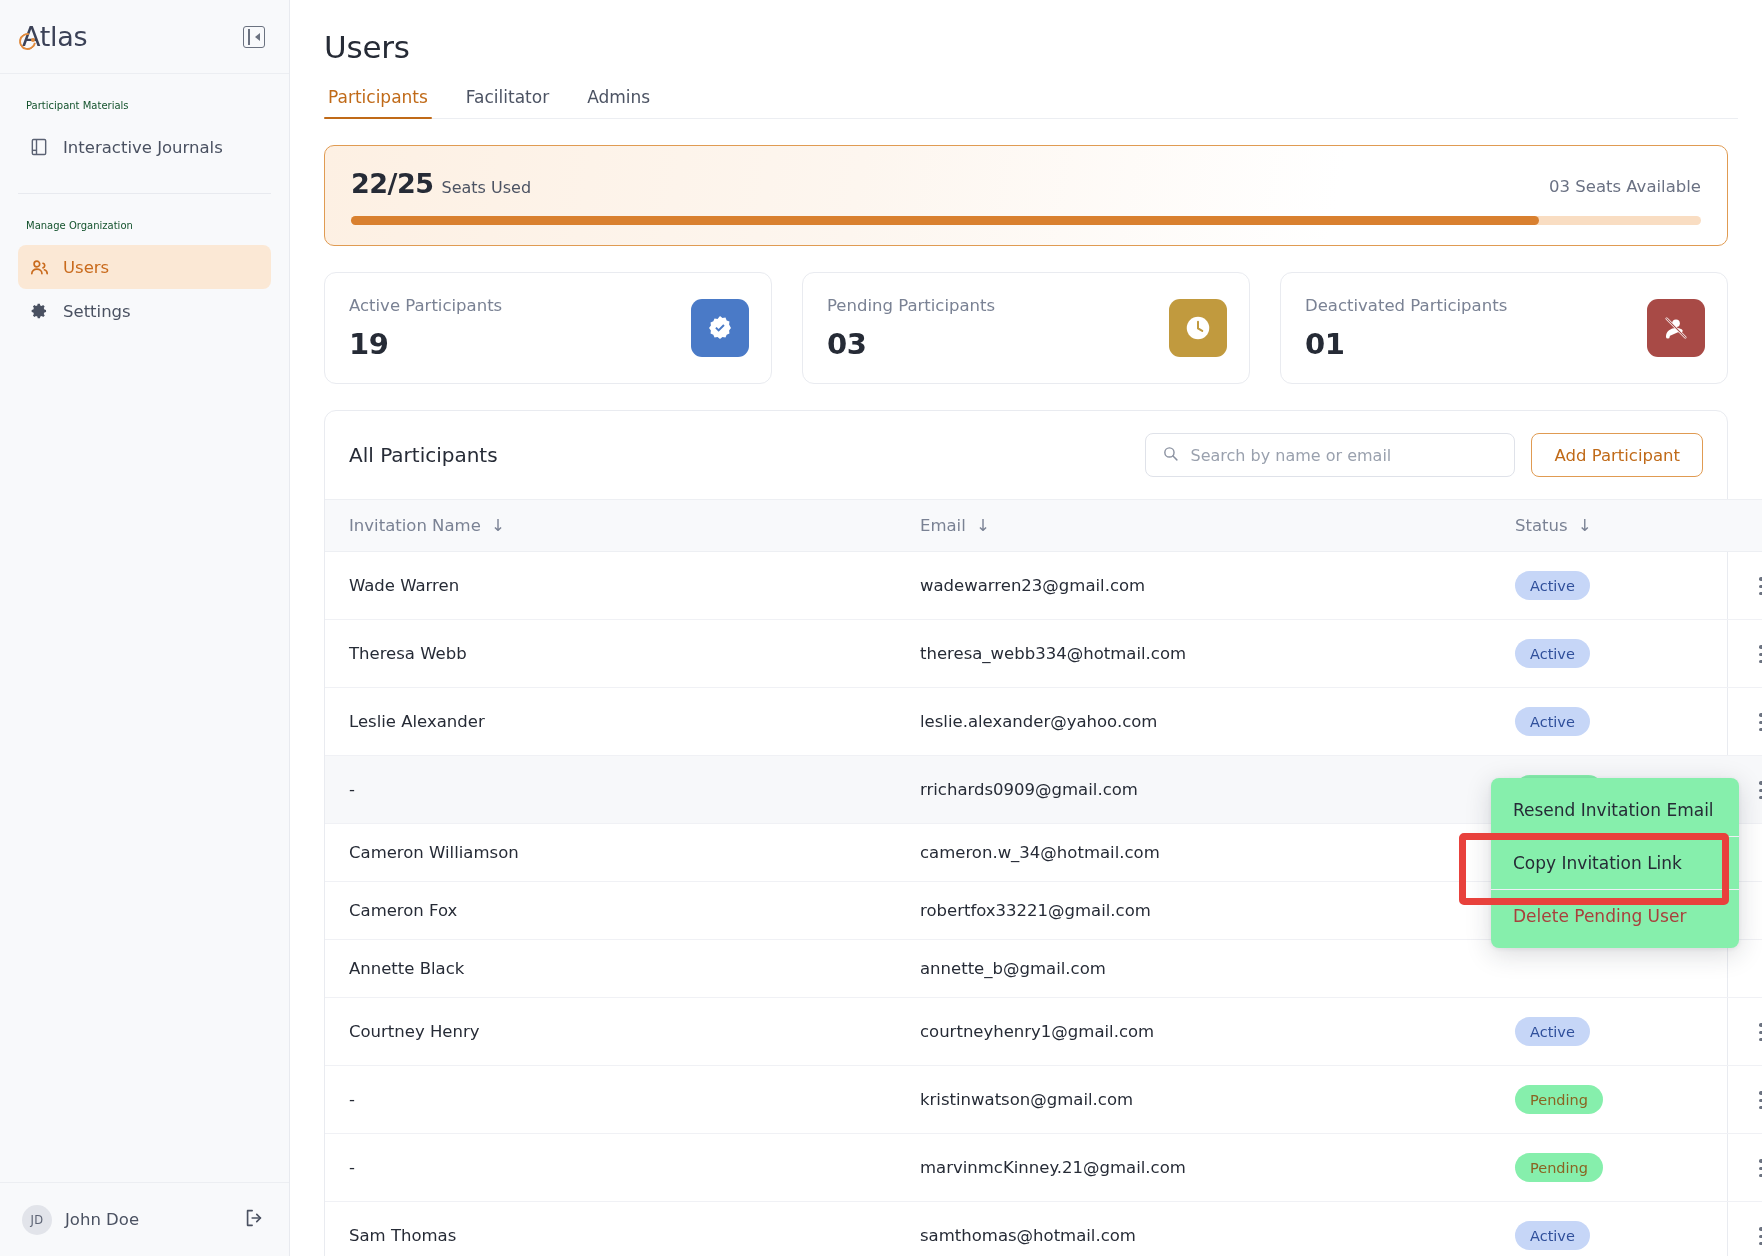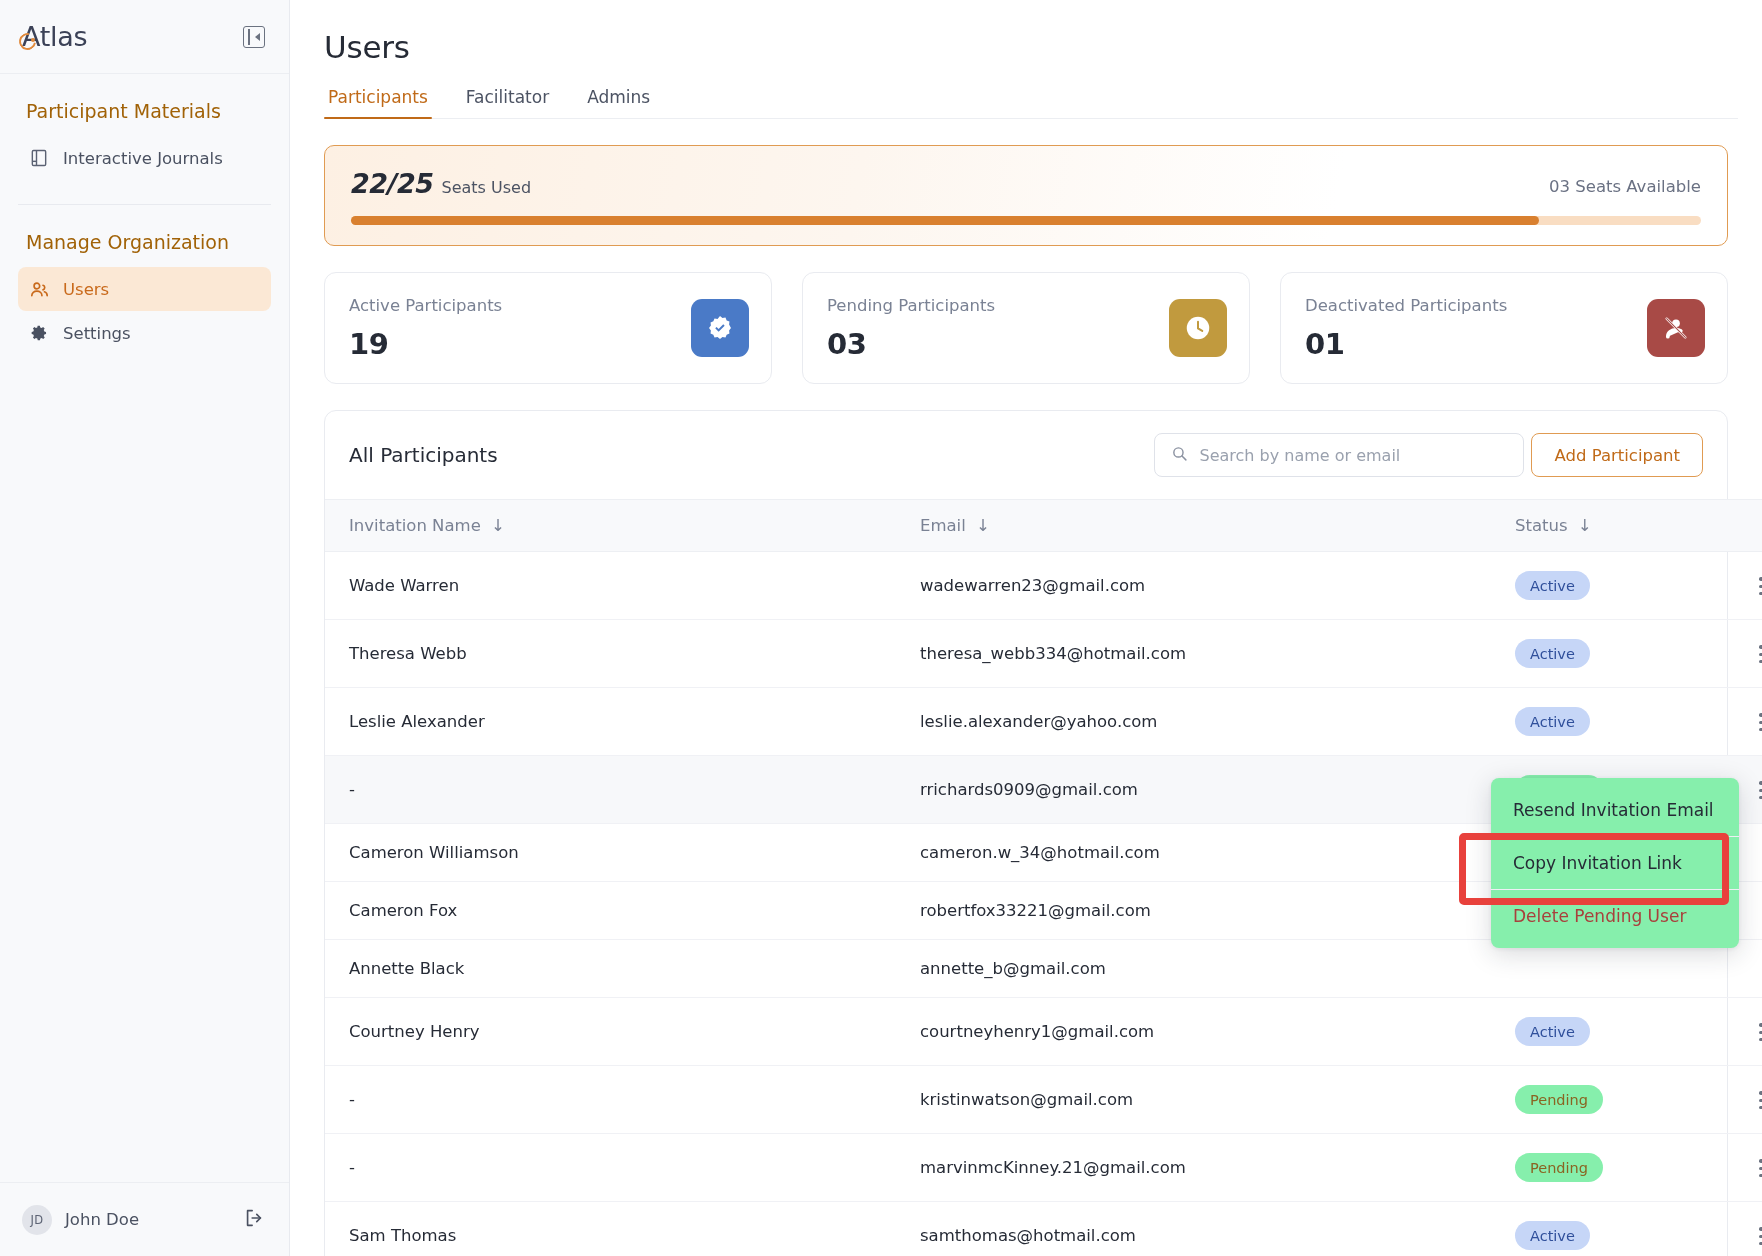--- a/index.html
+++ b/index.html
@@ -54,21 +54,21 @@
     width:1.6px; background:#6b7280;
   }
   .collapse-btn .cb-arrow {
     position:absolute; right:4px; top:50%; transform: translateY(-50%);
     width:0;height:0;border-top:4px solid transparent;border-bottom:4px solid transparent;
     border-right:5px solid #6b7280;
   }
 
   .sb-section { padding: 26px 18px 0 18px; }
   .sb-label {
-    font-size: 19px; color: #a16207; padding: 0 8px 14px 8px;
+    font-size: 10px; color: #14532d; padding: 0 8px 14px 8px;
     font-family: "DejaVu Sans", sans-serif;
   }
   .sb-item {
     display: flex; align-items: center; gap: 13px;
     height: 44px; padding: 0 10px; border-radius: 8px;
     cursor: pointer; font-size: 16.5px; color: #4a5161;
     font-family: "DejaVu Sans", sans-serif;
   }
   .sb-item.active { background: #fbe8d5; color: #c96a1c; }
   .sb-item .ico { width: 22px; height: 22px; display:flex;align-items:center;justify-content:center;}
@@ -116,21 +116,21 @@
   
   .seats {
     margin: 26px 10px 0 10px;
     border: 1px solid #e09b52; border-radius: 10px;
     padding: 22px 26px 20px 26px;
     background: linear-gradient(100deg, #fdf0e3 0%, #fdf6ef 38%, #ffffff 72%);
   }
   .seats-row { display:flex; align-items:flex-end; justify-content:space-between; }
   .seats-count {
     font-size: 27px; color: #262b36; font-family:"DejaVu Sans",sans-serif;
-    font-weight: 700; letter-spacing: -0.5px; font-style: italic;
+    font-weight: 700; letter-spacing: -0.5px;
   }
   .seats-used {
     font-size: 16px; color:#4c5363; margin-left: 8px; font-family:"DejaVu Sans",sans-serif;
   }
   .seats-avail { font-size:16.5px; color:#6a7183; font-family:"DejaVu Sans",sans-serif; padding-bottom:3px;}
   .bar-track {
     margin-top: 17px; height: 9px; border-radius: 6px; background: #f9ddc2; width:100%;
   }
   .bar-fill { height: 9px; border-radius: 6px; background:#d9802f; }
 
@@ -155,21 +155,21 @@
   
   .table-card {
     margin: 26px 10px 0 10px; border:1px solid #e9ebf0; border-radius: 12px;
     background:#fff; overflow: visible;
   }
   .table-head {
     display:flex; align-items:center; justify-content:space-between;
     padding: 22px 24px 22px 24px;
   }
   .table-title { font-size: 20px; color:#262b36; font-family:"DejaVu Sans",sans-serif; }
-  .th-right { display:flex; align-items:center; gap: 7px; }
+  .th-right { display:flex; align-items:center; gap: 16px; }
   .search-box {
     width: 370px; height: 44px; border:1px solid #dfe2e9; border-radius: 8px;
     display:flex; align-items:center; gap: 11px; padding: 0 16px;
     background:#fff;
   }
   .search-input {
     border:none; outline:none; font-size: 16px; color:#262b36; flex:1;
     font-family:"DejaVu Sans",sans-serif; background:transparent;
   }
   .search-input::placeholder { color:#9aa1ae; }

